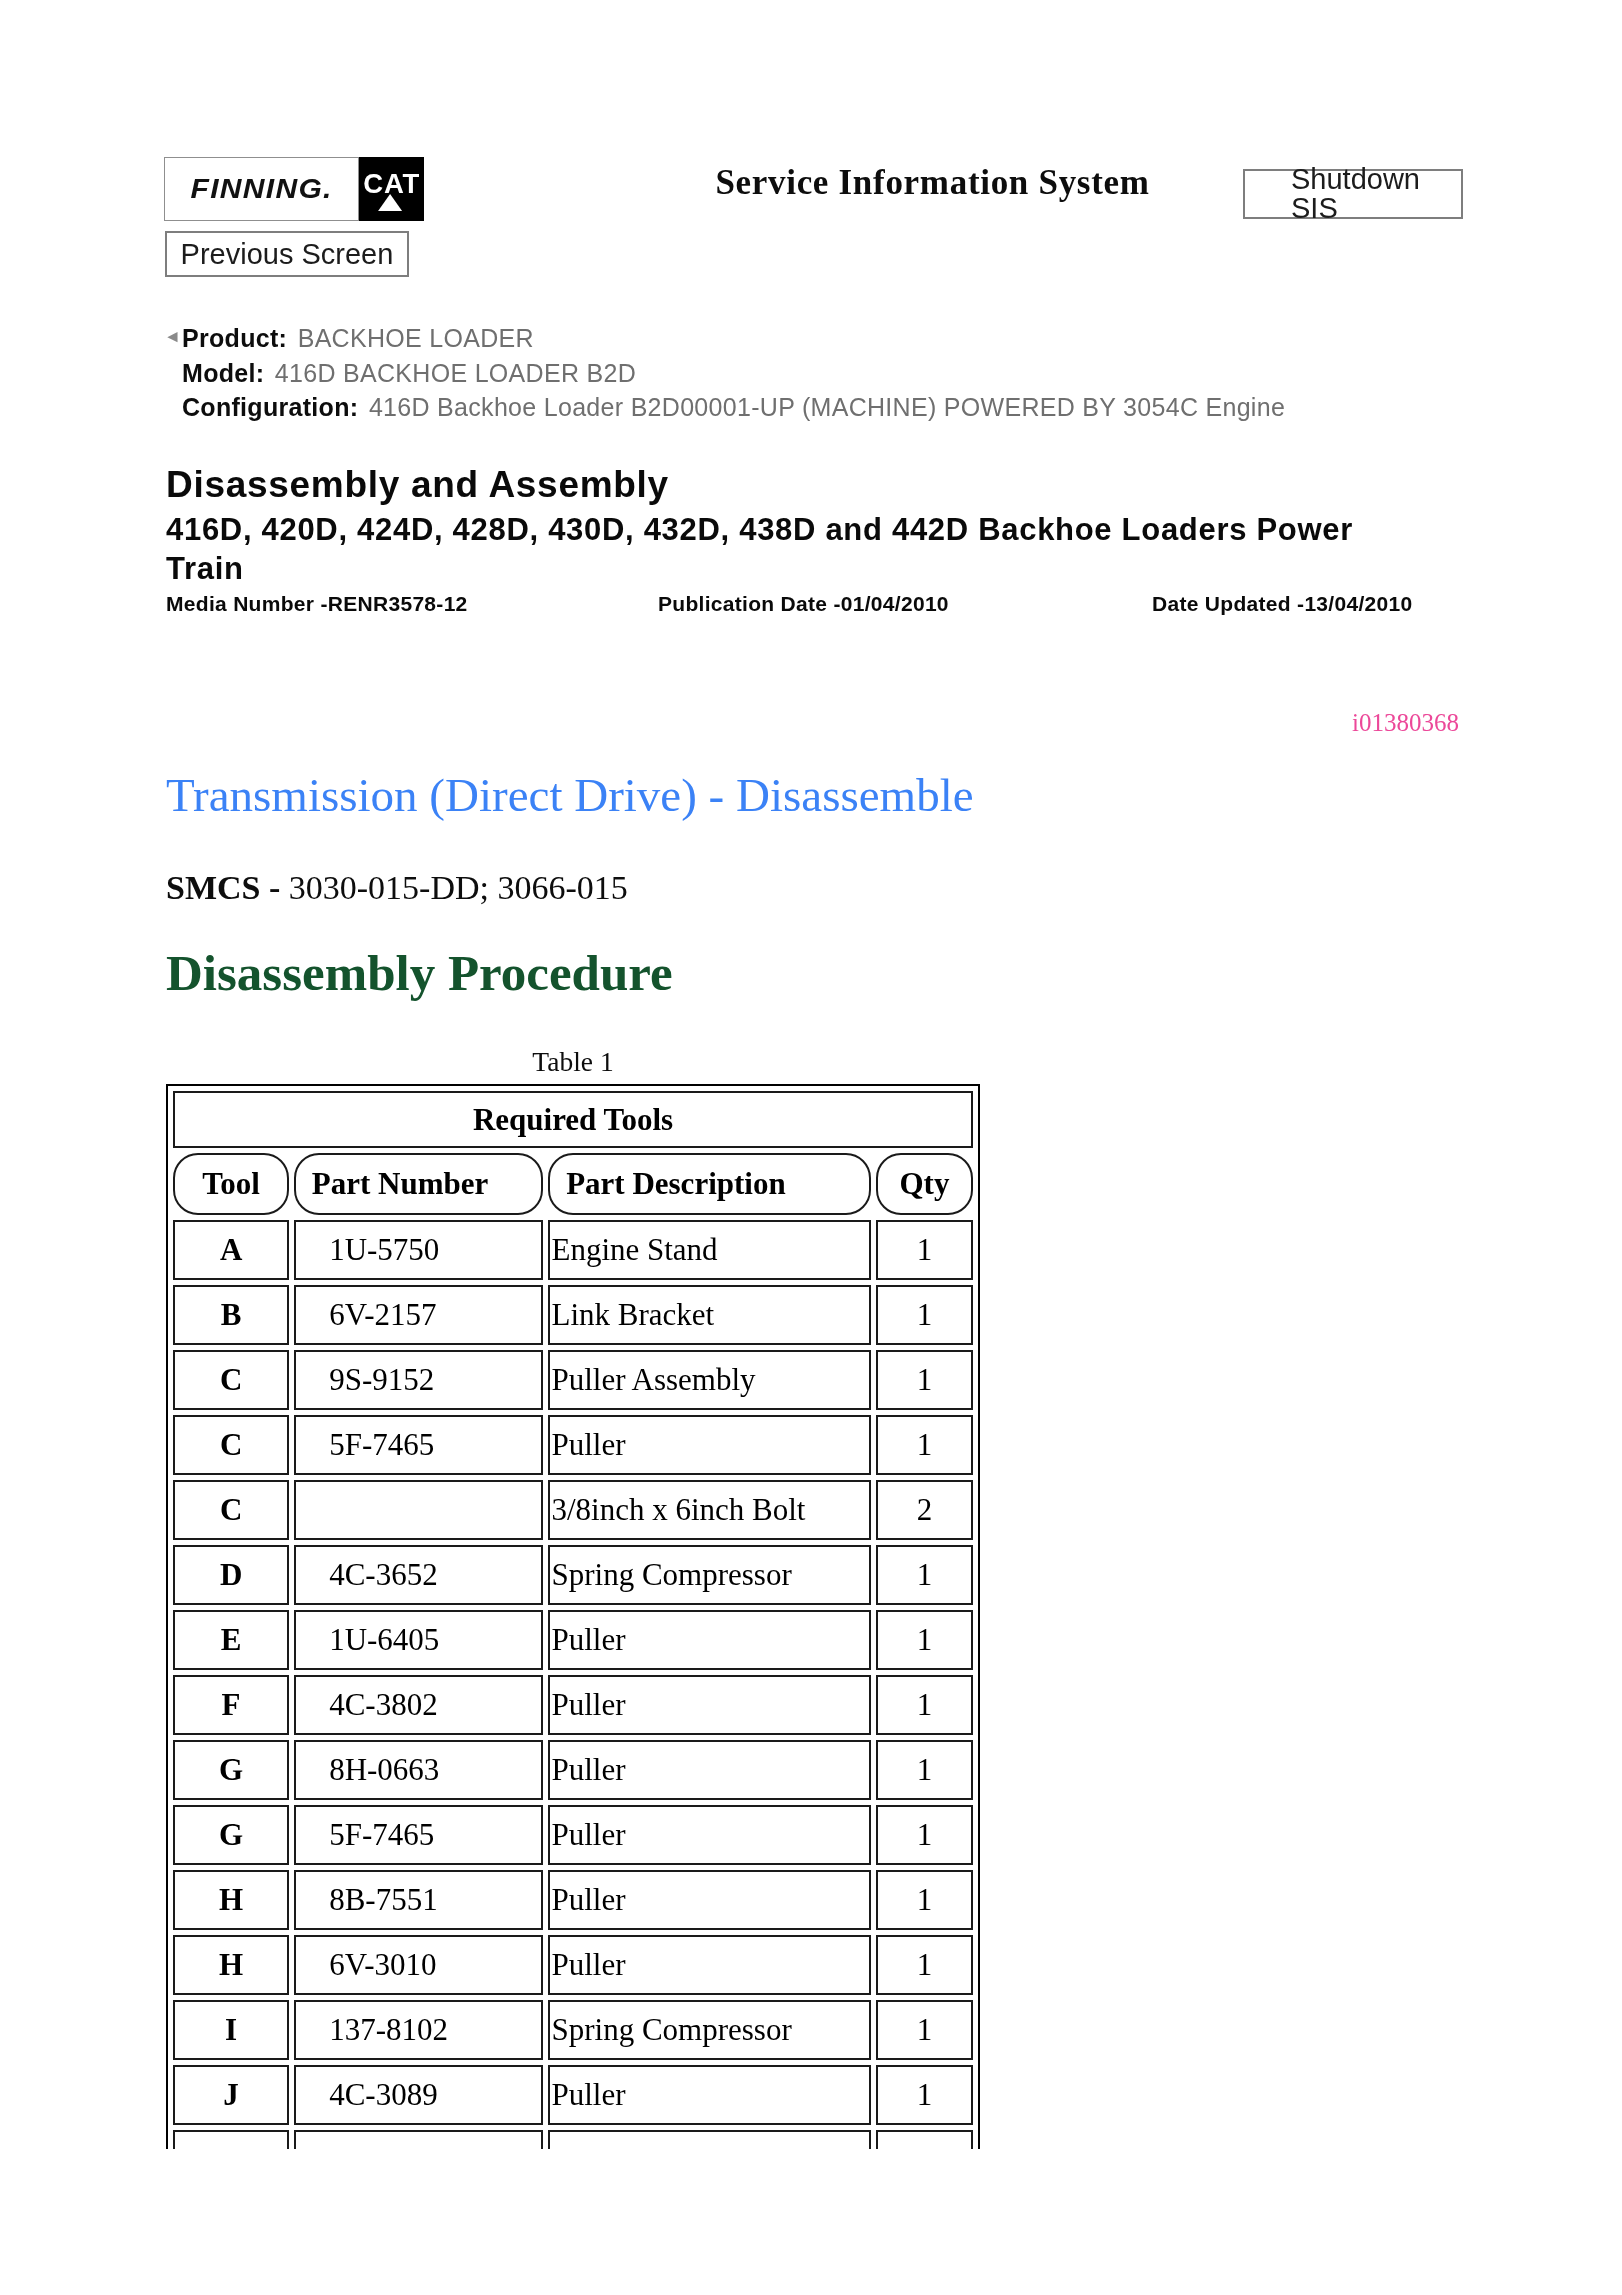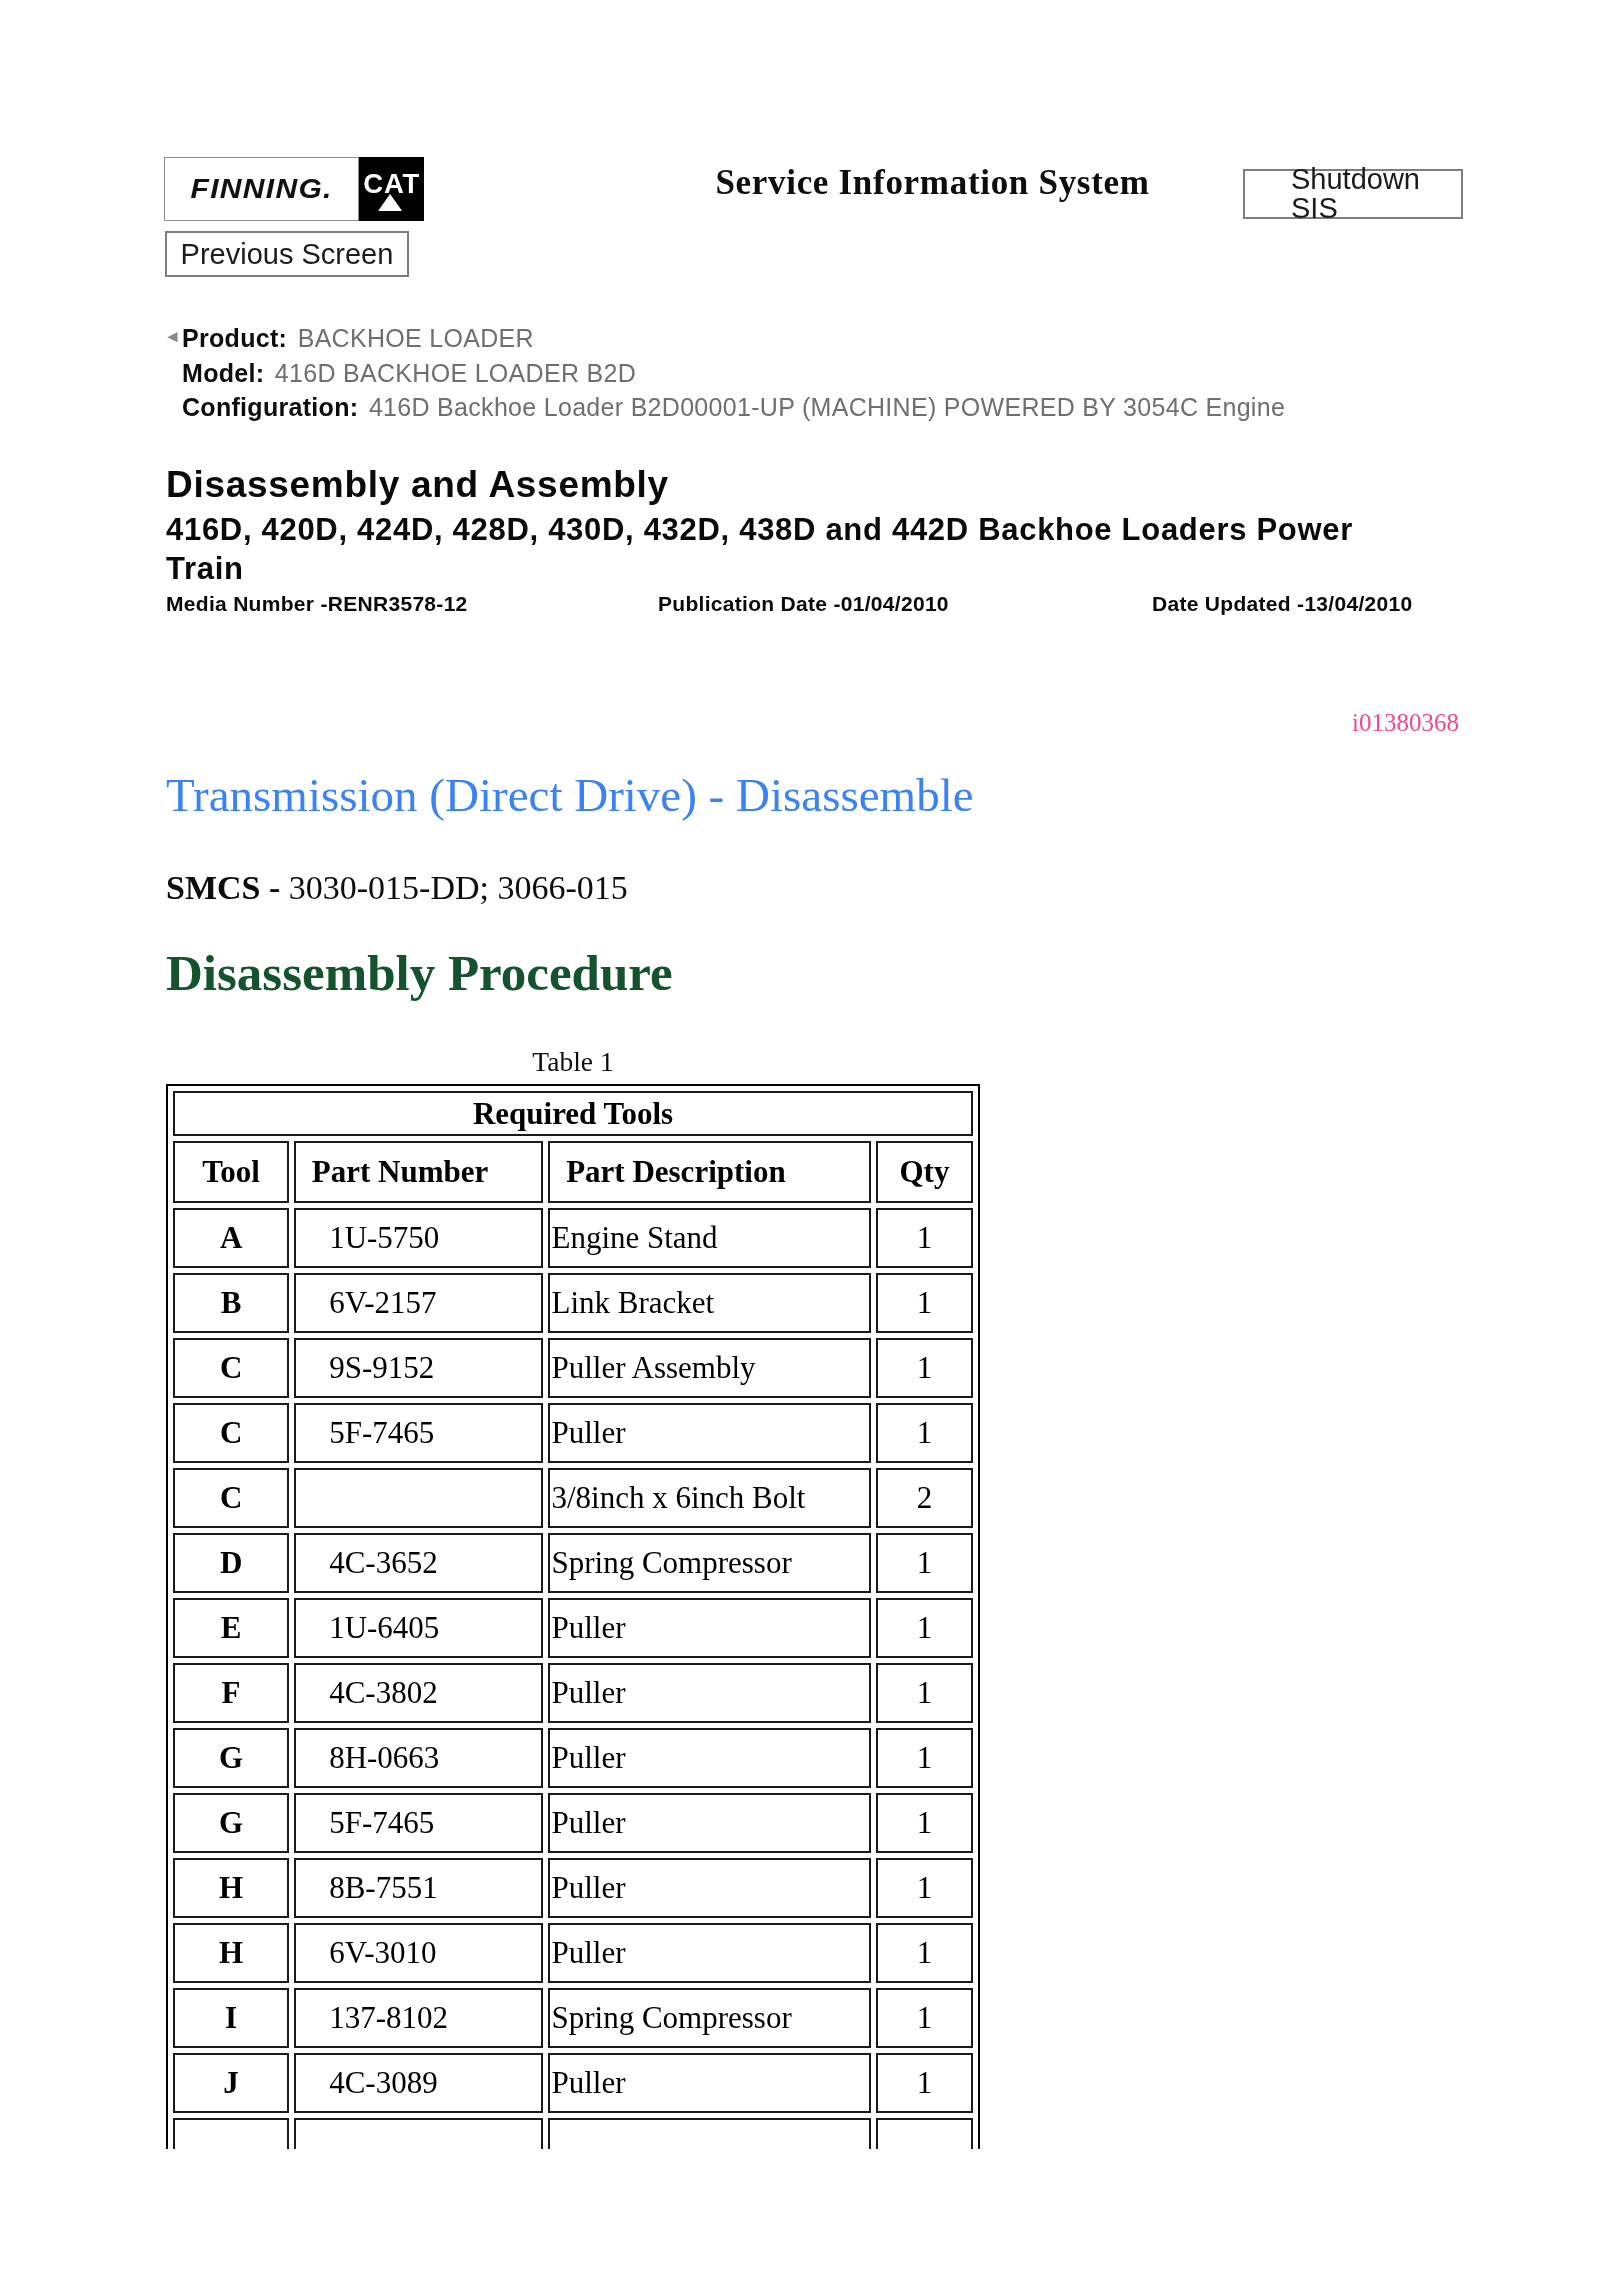--- a/index.html
+++ b/index.html
@@ -83,22 +83,22 @@
   .table-wrap{left:166px;top:1084px;width:814px;height:1065px;overflow:hidden;}
   table.req{
     border-collapse:separate;border-spacing:5.2px;background:#fff;
     border:2px solid #000;table-layout:fixed;width:814px;
     font-family:"Liberation Serif",serif;
   }
   table.req th,table.req td{
     border:2px solid #1a1a1a;box-sizing:border-box;background:#fff;
     font-size:31px;color:#000;overflow:hidden;white-space:nowrap;
   }
-  th.rt{height:45px;text-align:center;font-weight:700;}
-  tr.hdr th{height:62px;font-weight:700;}
+  th.rt{height:57px;text-align:center;font-weight:700;}
+  tr.hdr th{height:62px;font-weight:700;border-radius:25px;}
   td{height:60px;}
   .c-tool{width:116px;text-align:center;font-weight:700;}
   .c-part{width:249px;text-align:left;padding-left:33px;}
   .c-desc{width:322px;text-align:left;padding-left:1px;}
   .c-qty{width:97px;text-align:center;}
   tr.hdr .c-part,tr.hdr .c-desc{padding-left:15.7px;}
   tr.cut-row td{height:60px;}
 </style>
 </head>
 <body>

